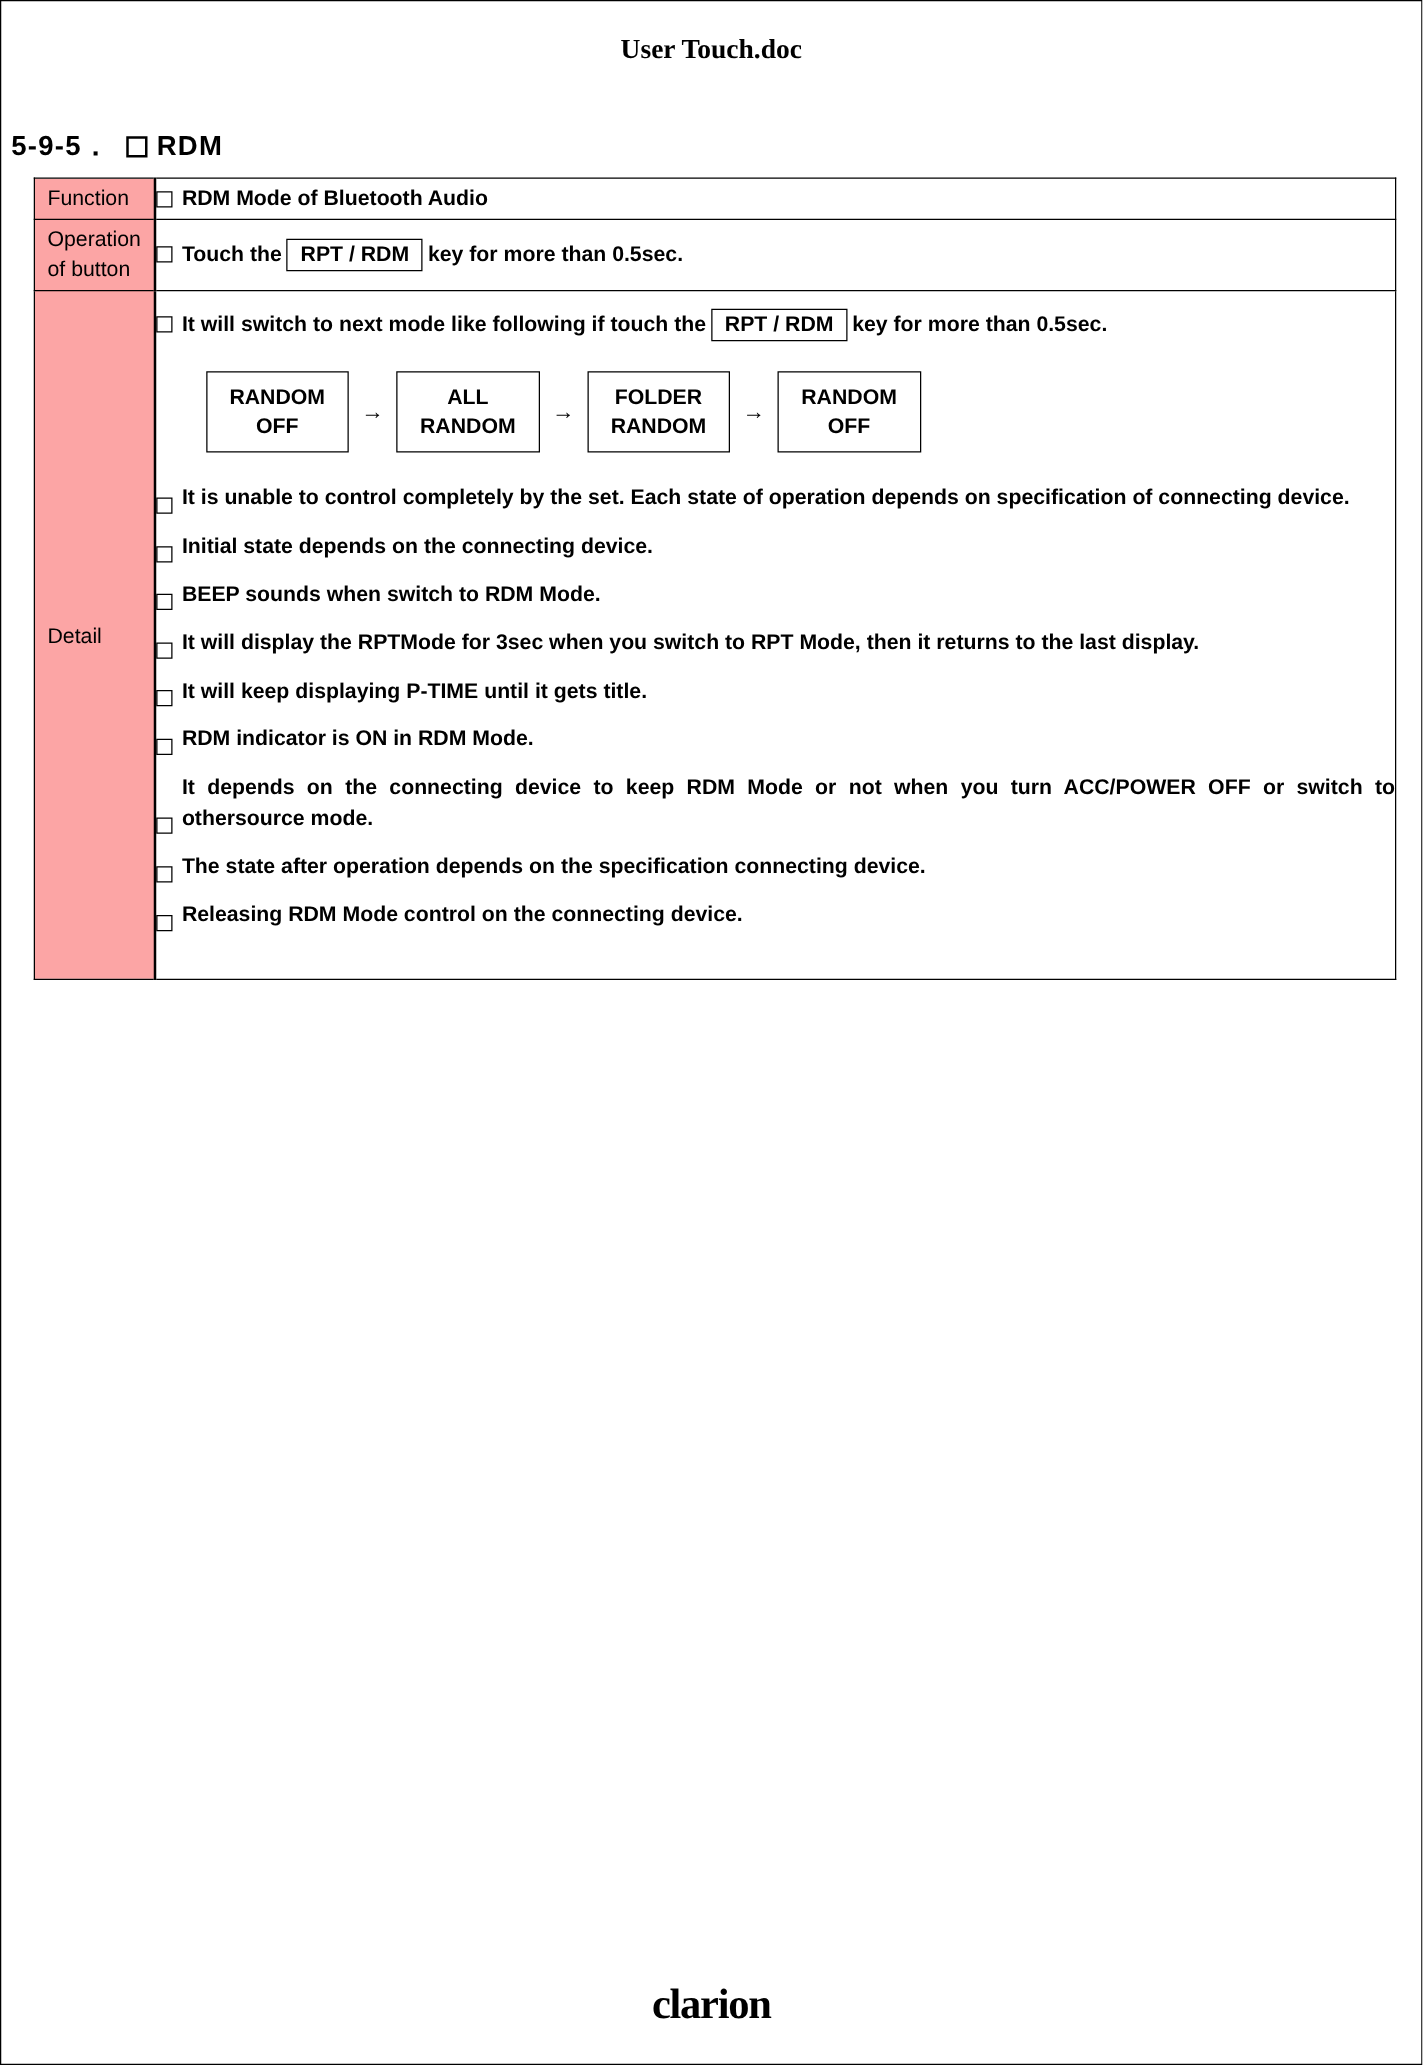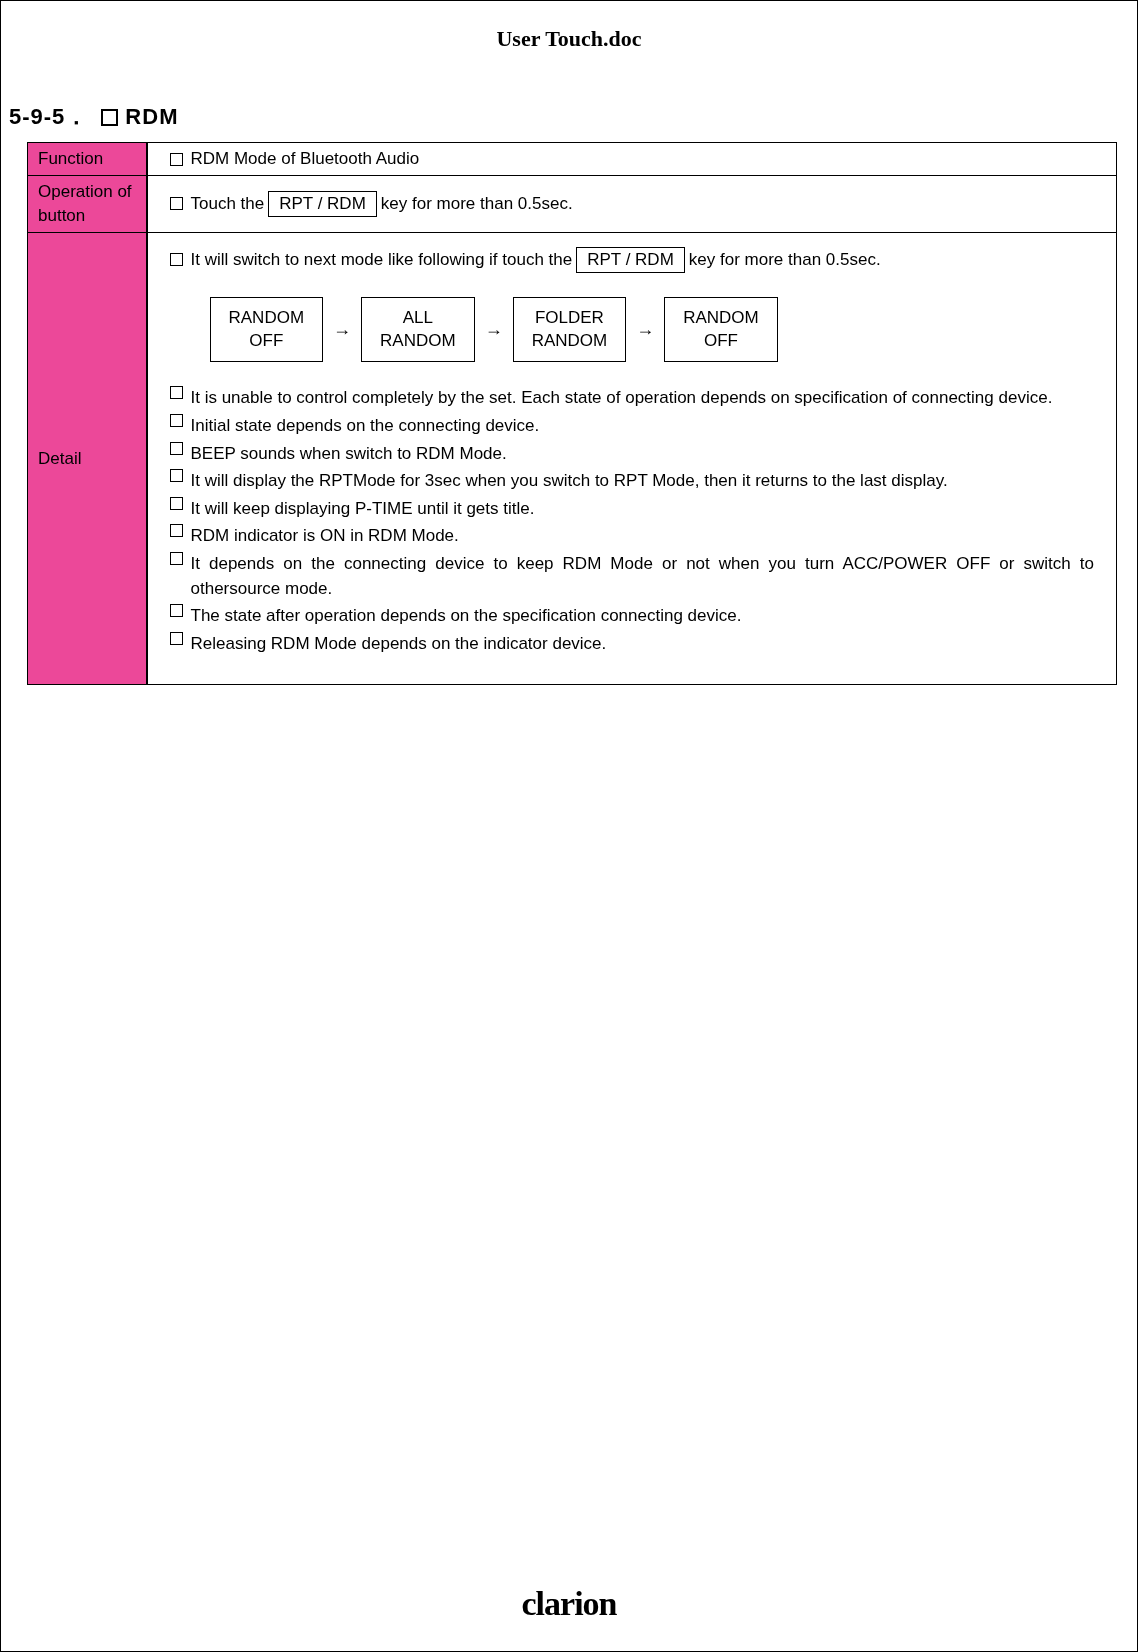--- a/index.html
+++ b/index.html
@@ -49,28 +49,28 @@
     margin-left: 18px;
     table-layout: fixed;
   }
   .spec-table td {
     border: 1px solid #000;
     vertical-align: middle;
     padding: 4px 8px;
     font-size: 17px;
   }
   .spec-table td.label {
-    background: #ec4899;
-    width: 119px;
+    background: #fca5a5;
+    width: 96px;
     text-align: left;
     vertical-align: middle;
     padding-left:10px;
   }
   .spec-table td.label.top { vertical-align: top; padding-top:6px;}
-  .spec-table td.content { border-left: 2.5px double #000; padding: 6px 22px; }
+  .spec-table td.content { border-left: 2.5px double #000; padding: 6px 0; font-weight: bold; }
   .cb {
     display:inline-block;
     width:13px;height:13px;
     border:1.5px solid #000;
     margin-right:8px;
     vertical-align:-1px;
     flex:0 0 auto;
   }
   .keycap {
     display:inline-block;
@@ -89,22 +89,22 @@
     border:1px solid #000;
     padding:8px 18px;
     text-align:center;
     line-height:1.4;
     min-width:100px;
   }
   .arrow { font-size:18px; }
   .bullet-list { margin-top:6px; }
   .bullet-item {
     display:flex;
-    align-items:flex-start;
-    margin:3px 0;
+    align-items:flex-end;
+    margin:14px 0;
     line-height:1.45;
   }
   .bullet-item .txt { flex:1; text-align:justify; }
   .footer {
     position:absolute;
     bottom:30px;
     left:0; right:0;
     text-align:center;
   }
   .brand {
@@ -220,21 +220,21 @@
           <div class="bullet-item">
                 <span class="cb"></span>
                 <span class="txt">It depends on the connecting device to keep RDM Mode or not when you turn ACC/POWER OFF or switch to othersource mode.</span>
               </div>
           <div class="bullet-item">
                 <span class="cb"></span>
                 <span class="txt">The state after operation depends on the specification connecting device.</span>
               </div>
           <div class="bullet-item">
                 <span class="cb"></span>
-                <span class="txt">Releasing RDM Mode depends on the indicator device.</span>
+                <span class="txt">Releasing RDM Mode control on the connecting device.</span>
               </div>
         </div>
       </td>
     </tr>
   </tbody>
     </table>
 
   <div class="footer">
     <div class="brand"><span class="c">clarion</span></div>
   </div>

